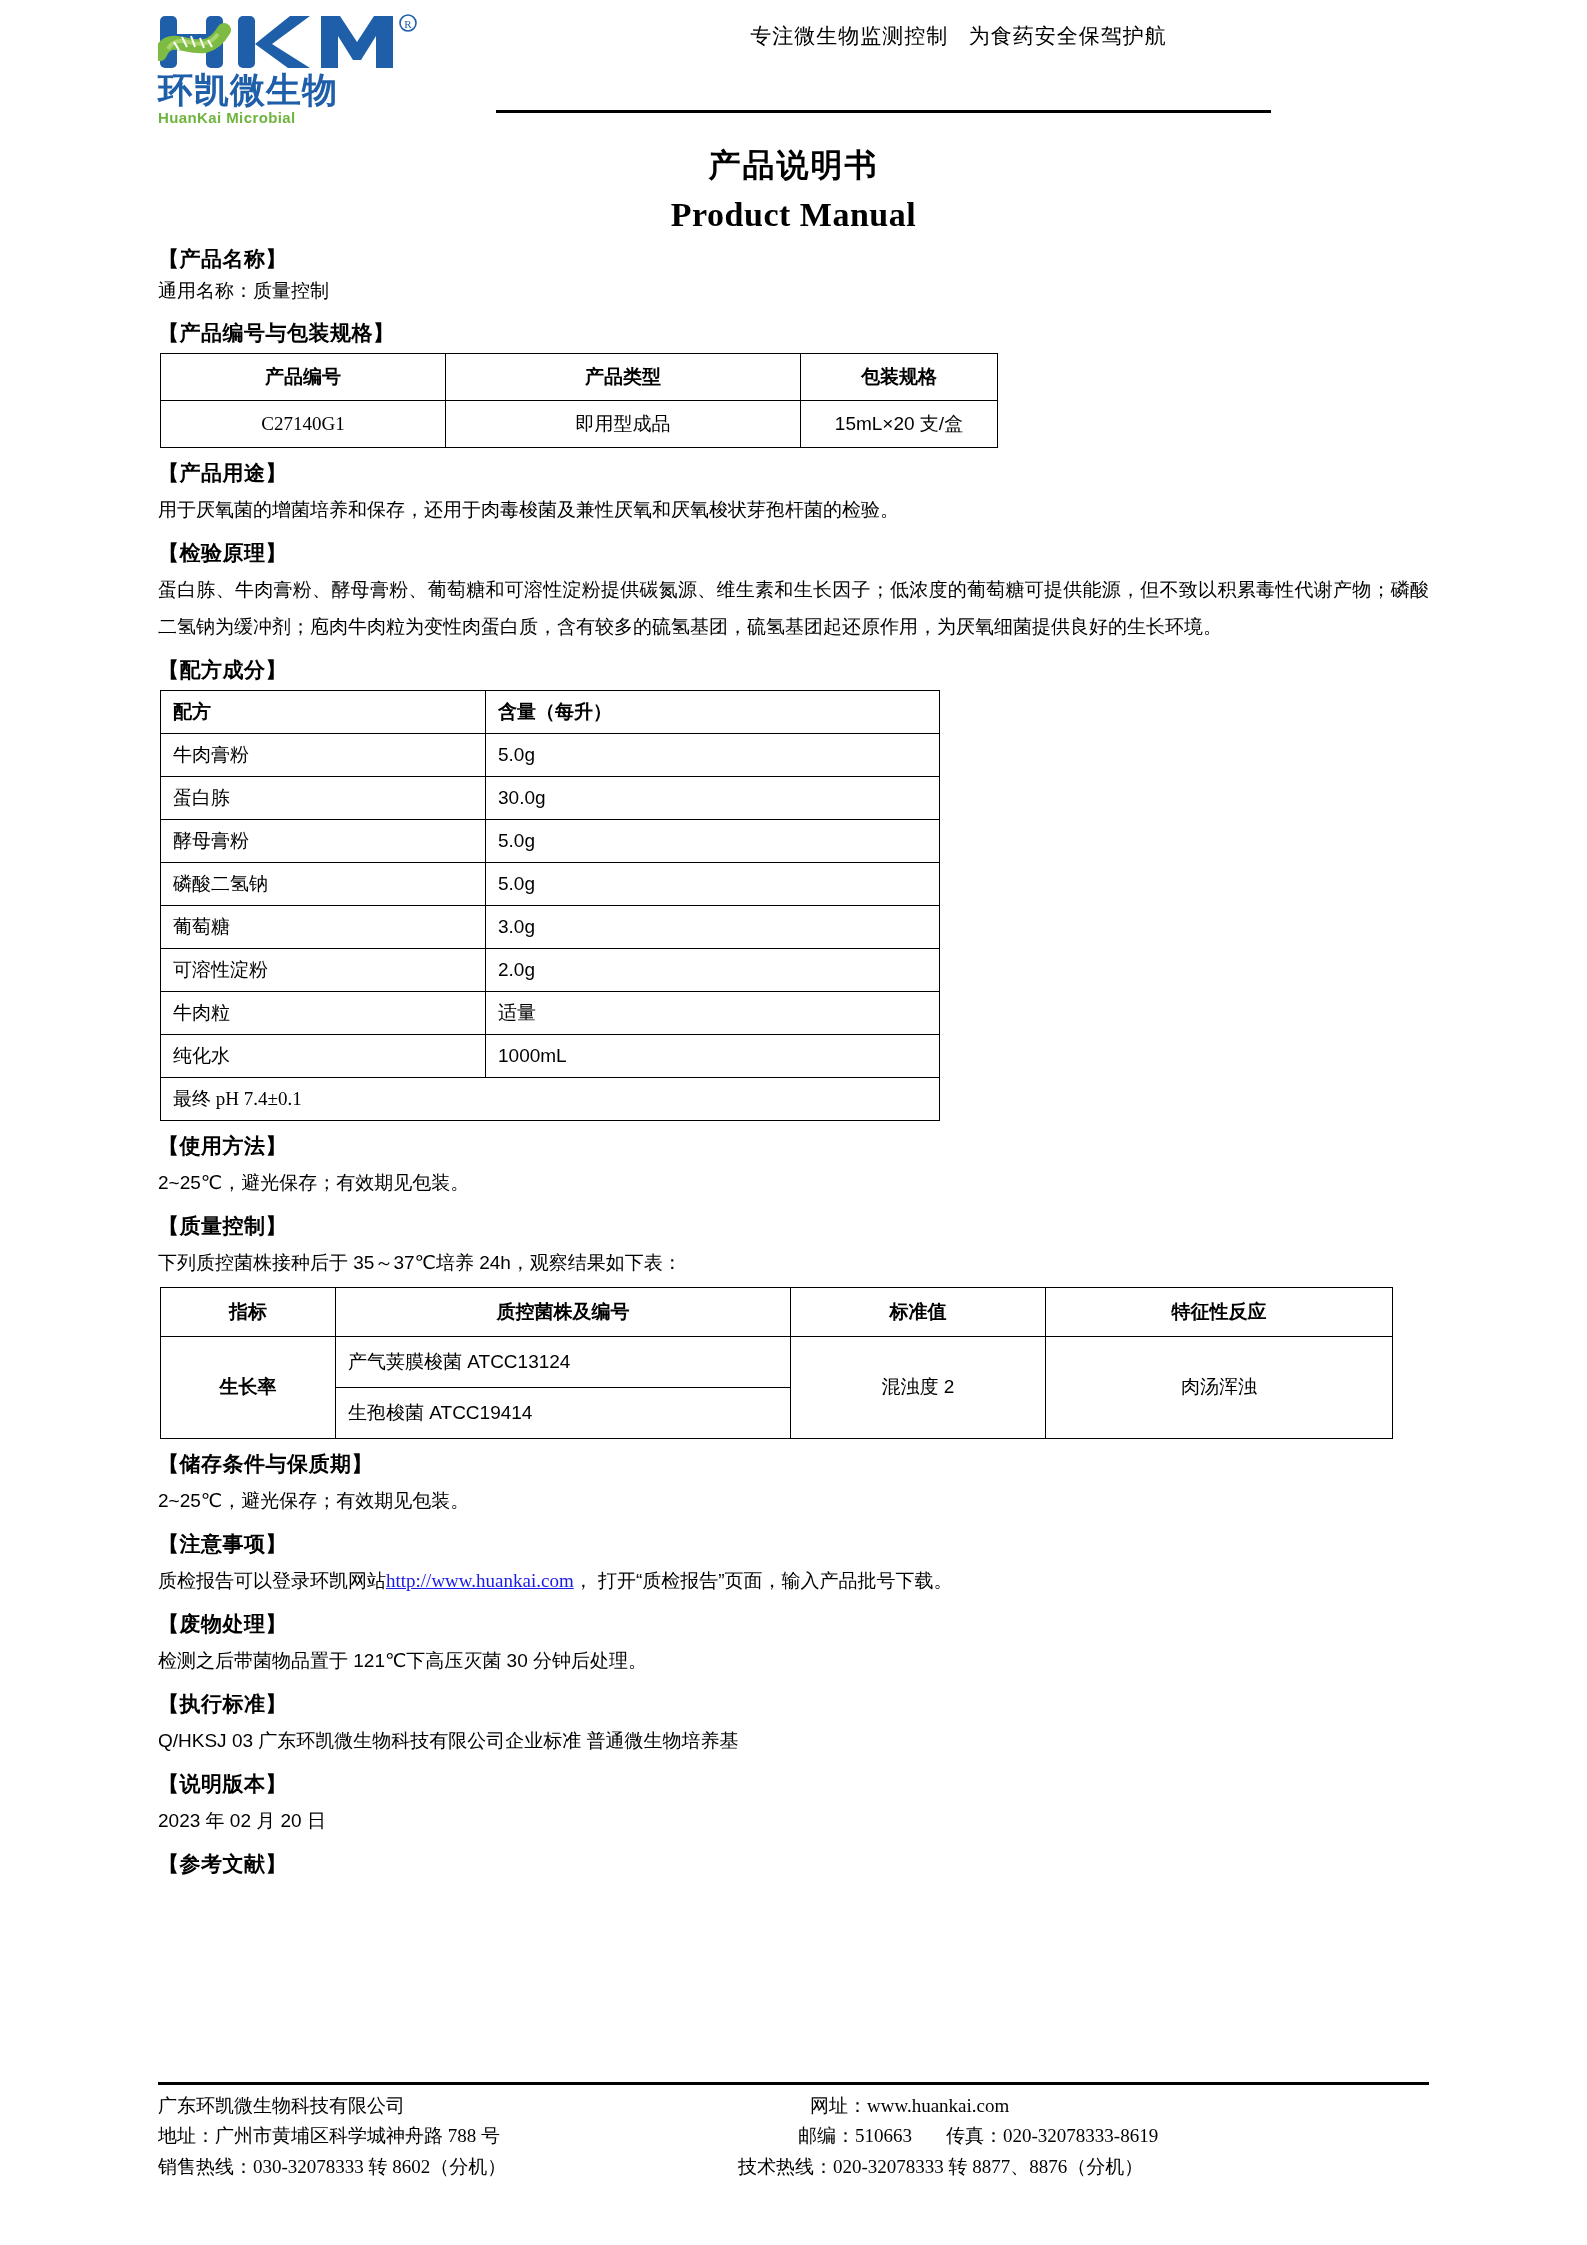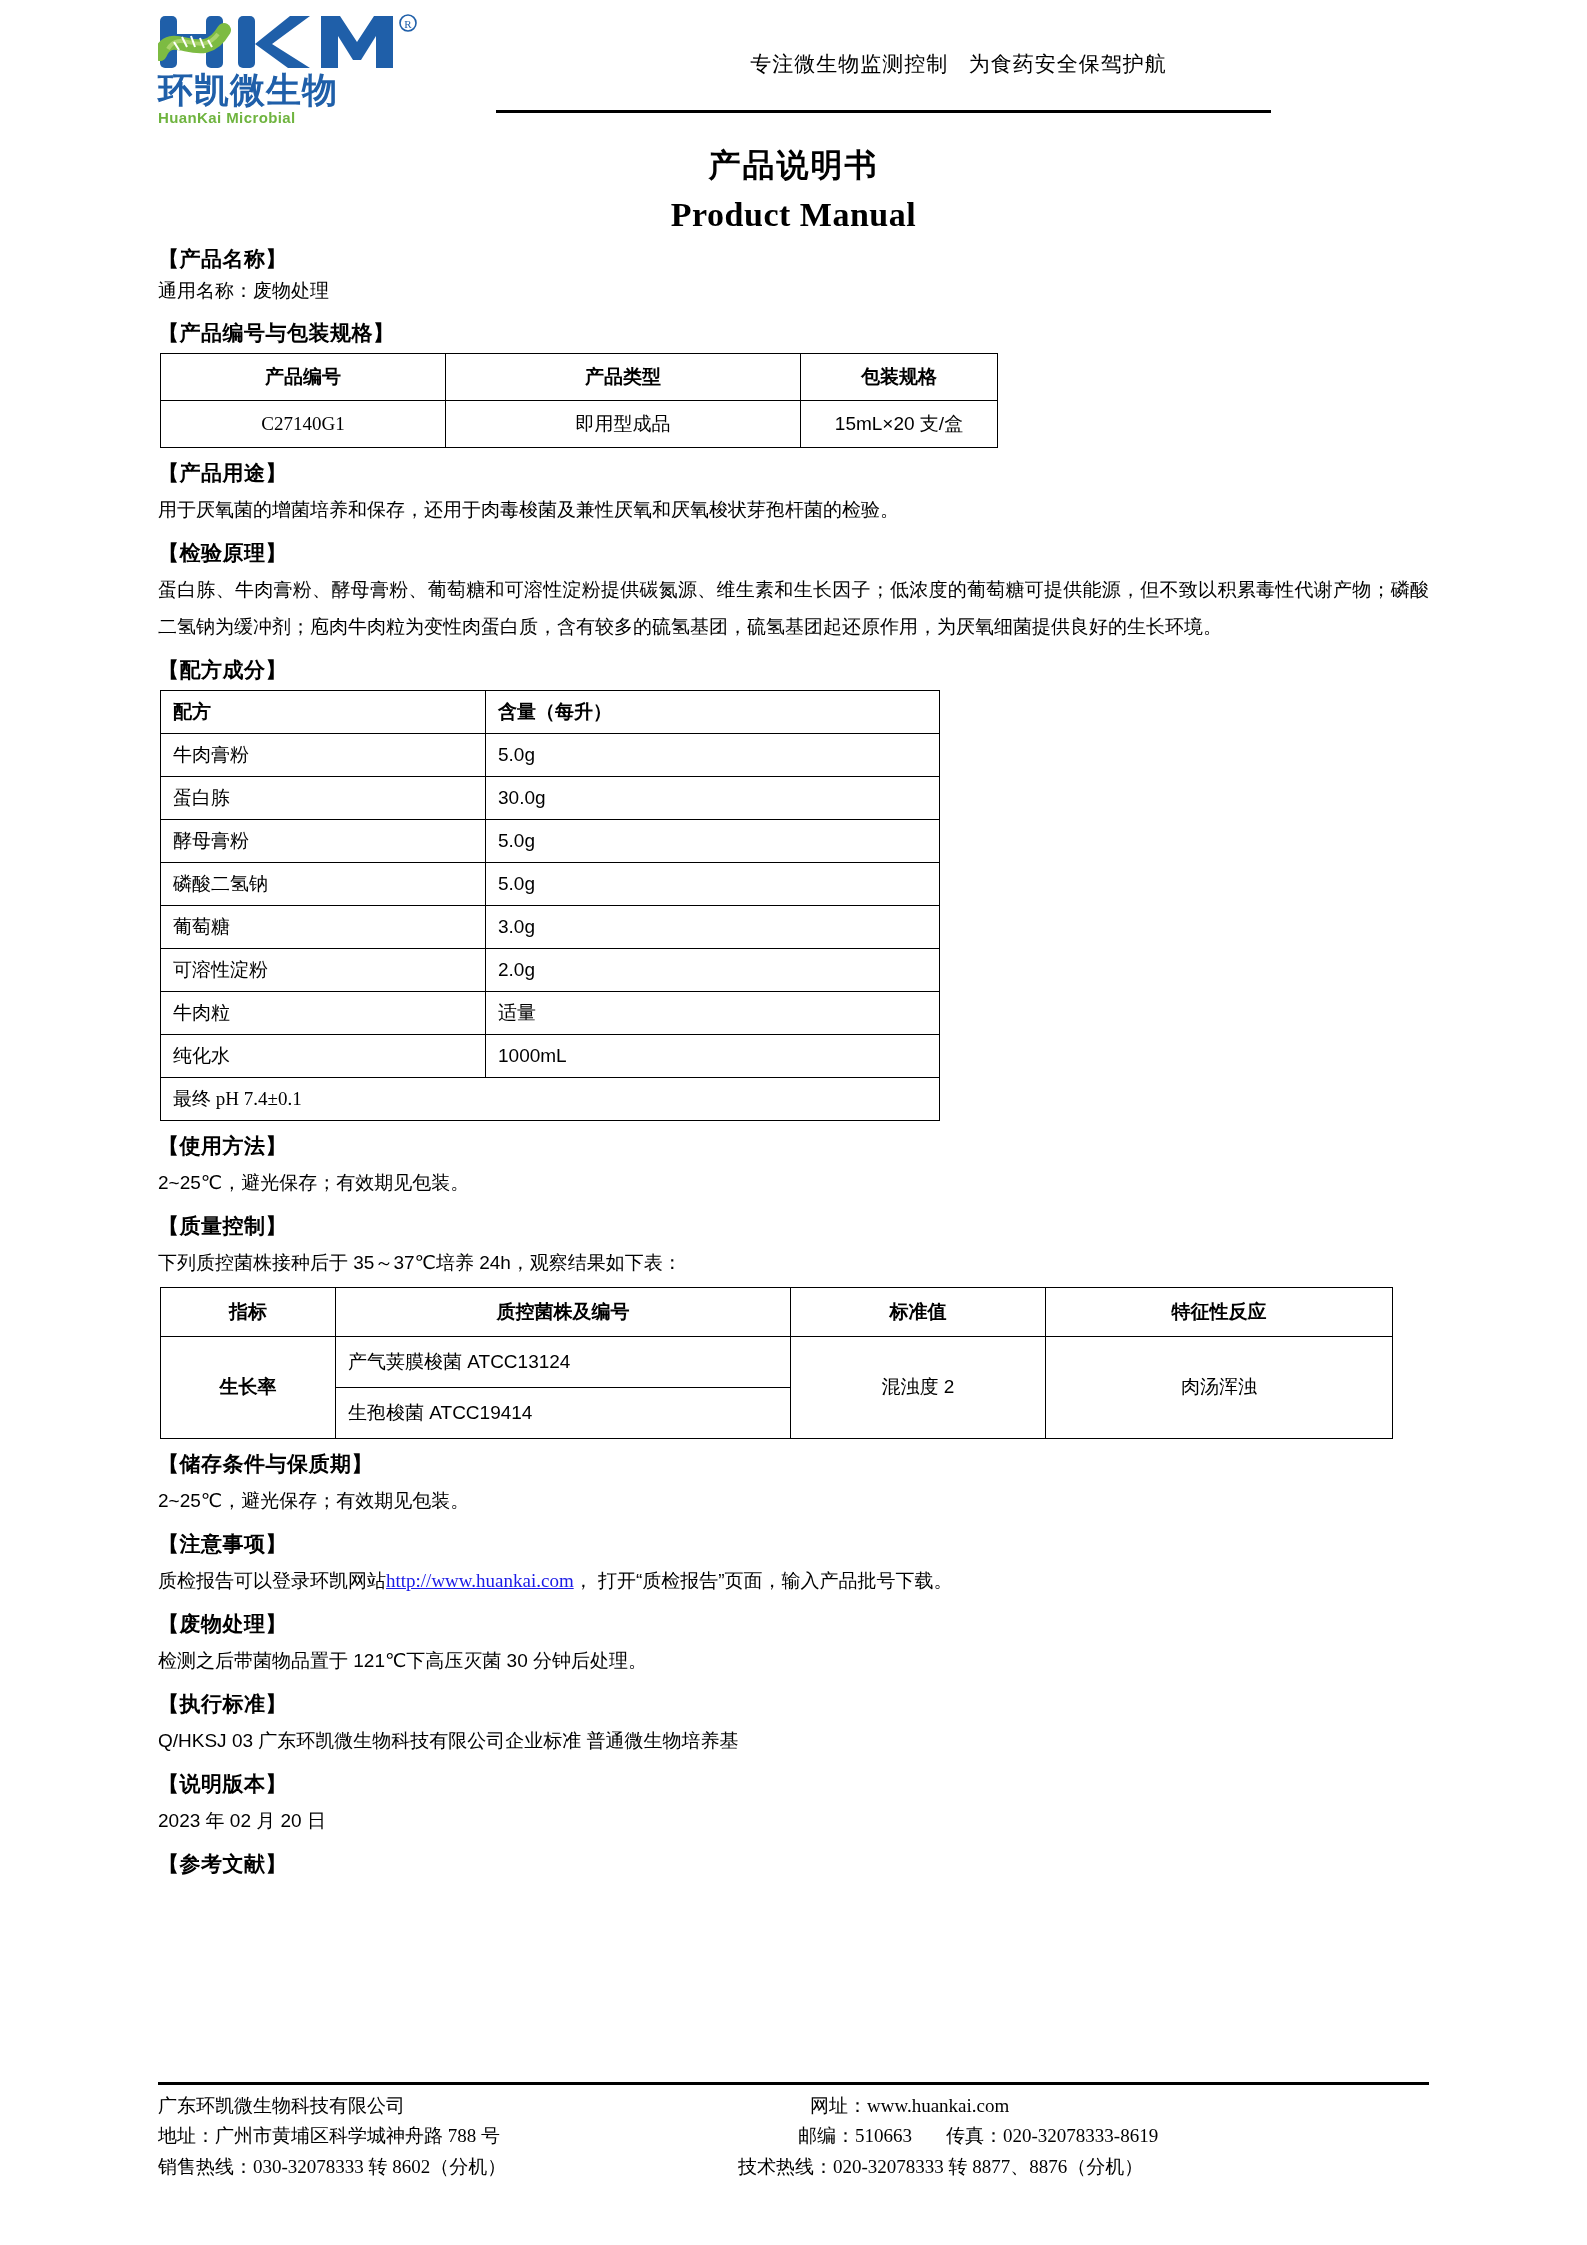--- a/index.html
+++ b/index.html
@@ -54,21 +54,21 @@
     font-family: "Liberation Sans", "DejaVu Sans", sans-serif;
     font-size: 15px;
     font-weight: 700;
     color: #6FB43F;
     letter-spacing: 0.4px;
     line-height: 1.1;
     margin-top: 1px;
   }
   .tagline-wrap {
     flex: 1;
-    padding-top: 50px;
+    padding-top: 22px;
     padding-left: 30px;
   }
   .tagline {
     font-size: 21px;
     color: #000;
     text-align: center;
     letter-spacing: 1px;
     white-space: pre;
   }
   .header-rule {
@@ -249,21 +249,21 @@
       <div class="tagline">专注微生物监测控制   为食药安全保驾护航</div>
     </div>
     <div class="header-rule"></div>
   </div>
 
   <div class="title-cn">产品说明书</div>
   <div class="title-en">Product Manual</div>
 
   <div class="sec-head">【产品名称】</div>
   <div class="body-line">
-    <span>通用名称：</span><span>废物处理</span>
+    <span>通用名称：</span><span>质量控制</span>
   </div>
 
   <div class="sec-head">【产品编号与包装规格】</div>
   <table class="tbl-spec">
     <tbody>
         <tr>
       <th style="width:260px">产品编号</th>
       <th style="width:330px">产品类型</th>
       <th>包装规格</th>
     </tr>

